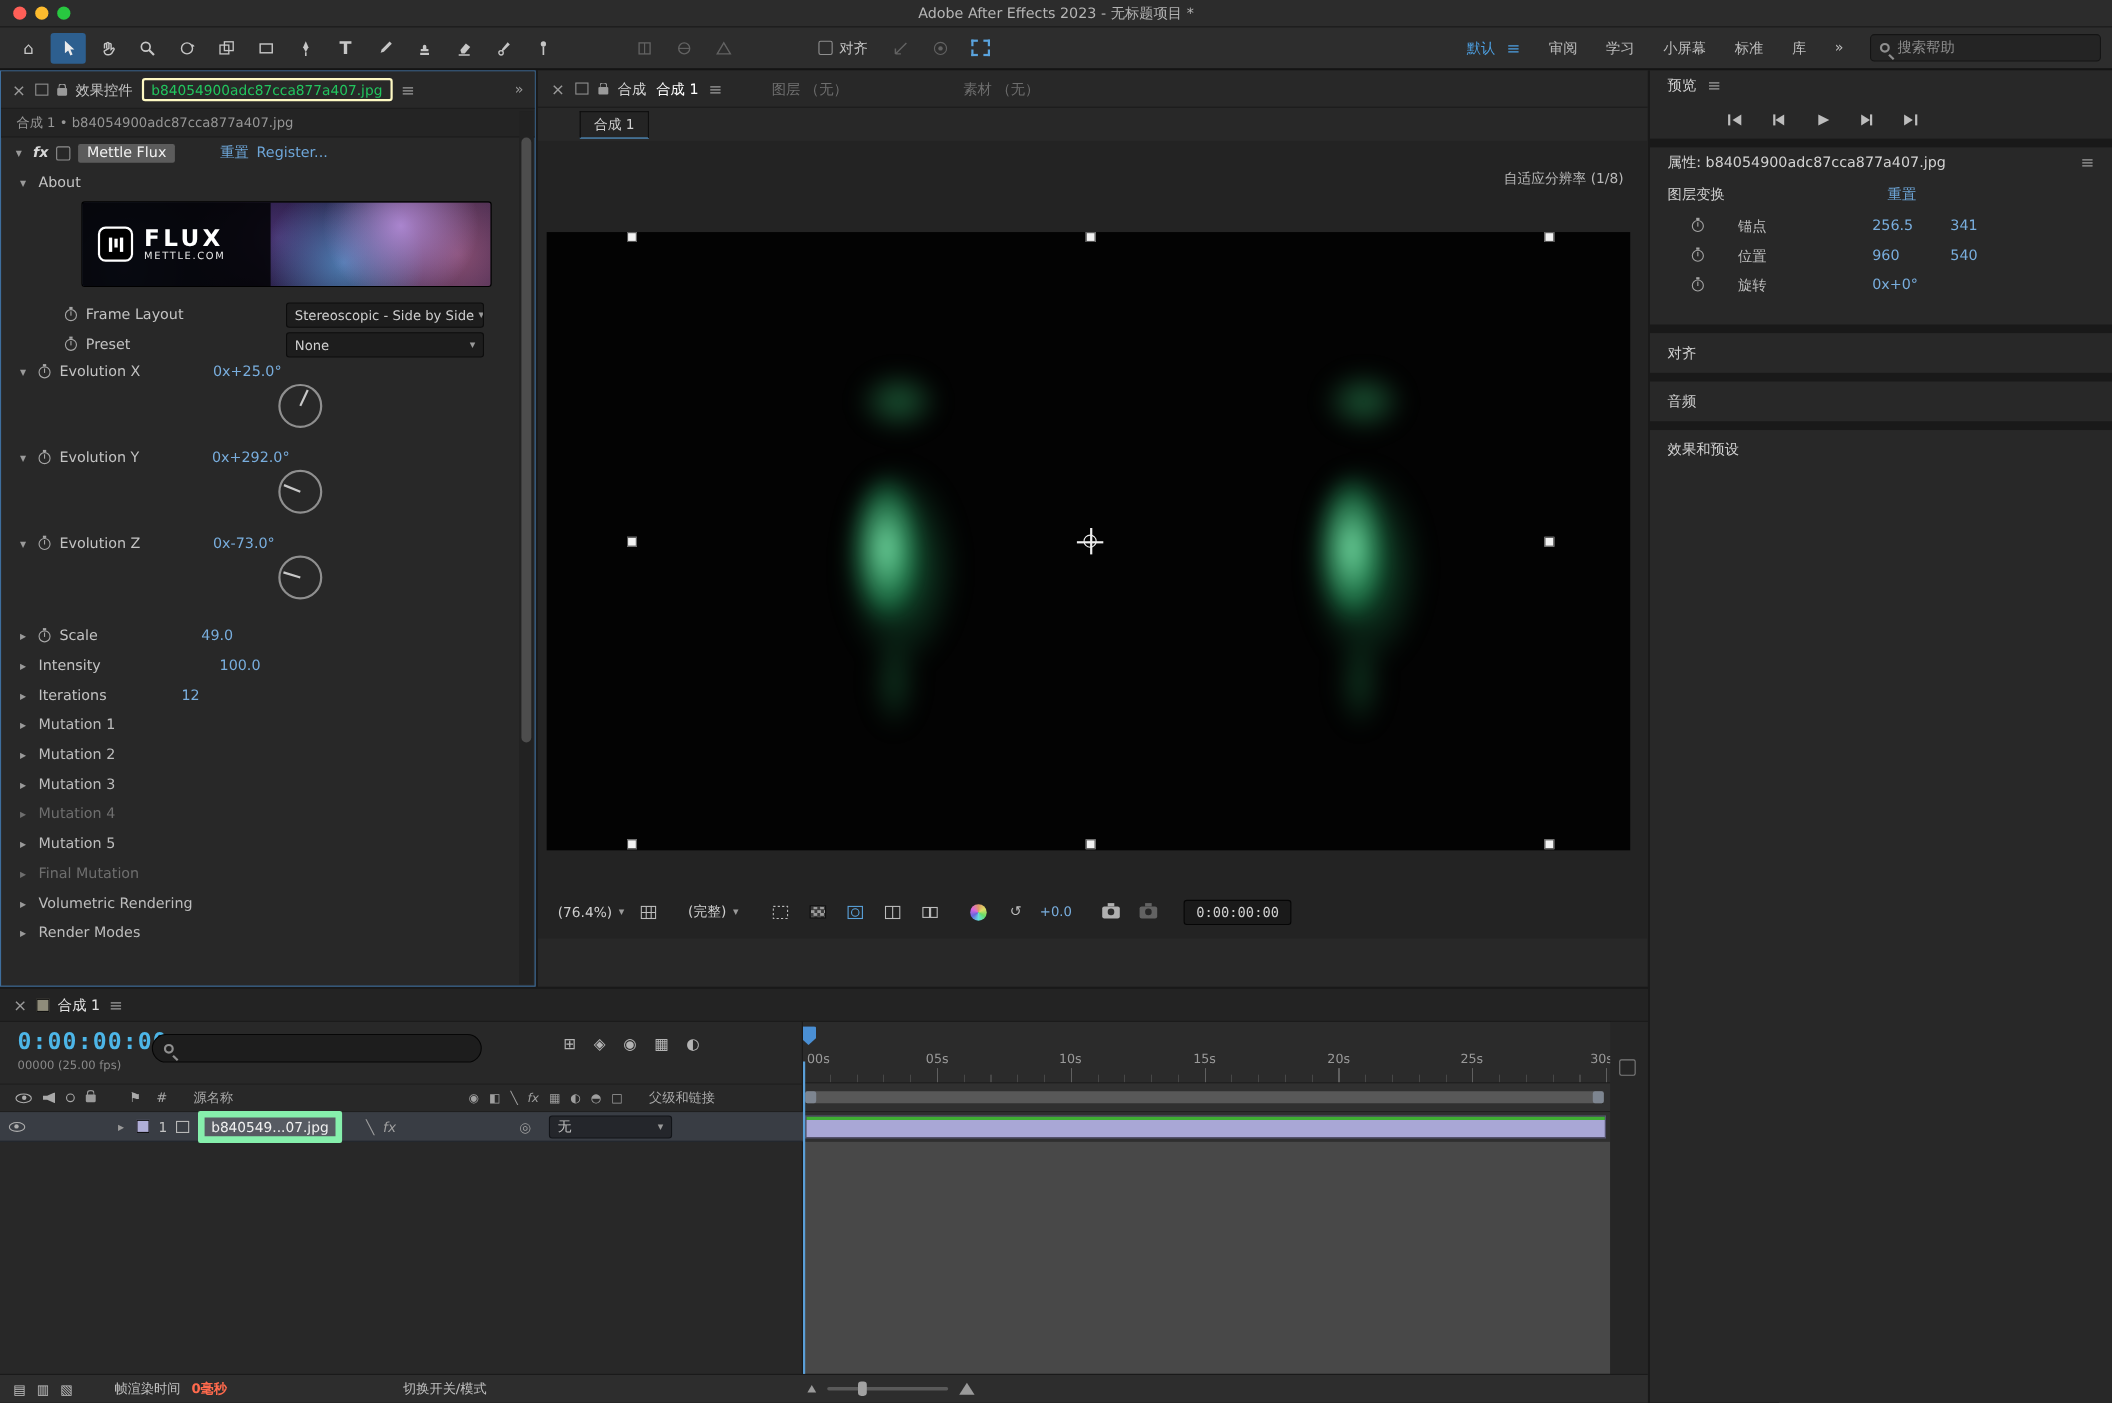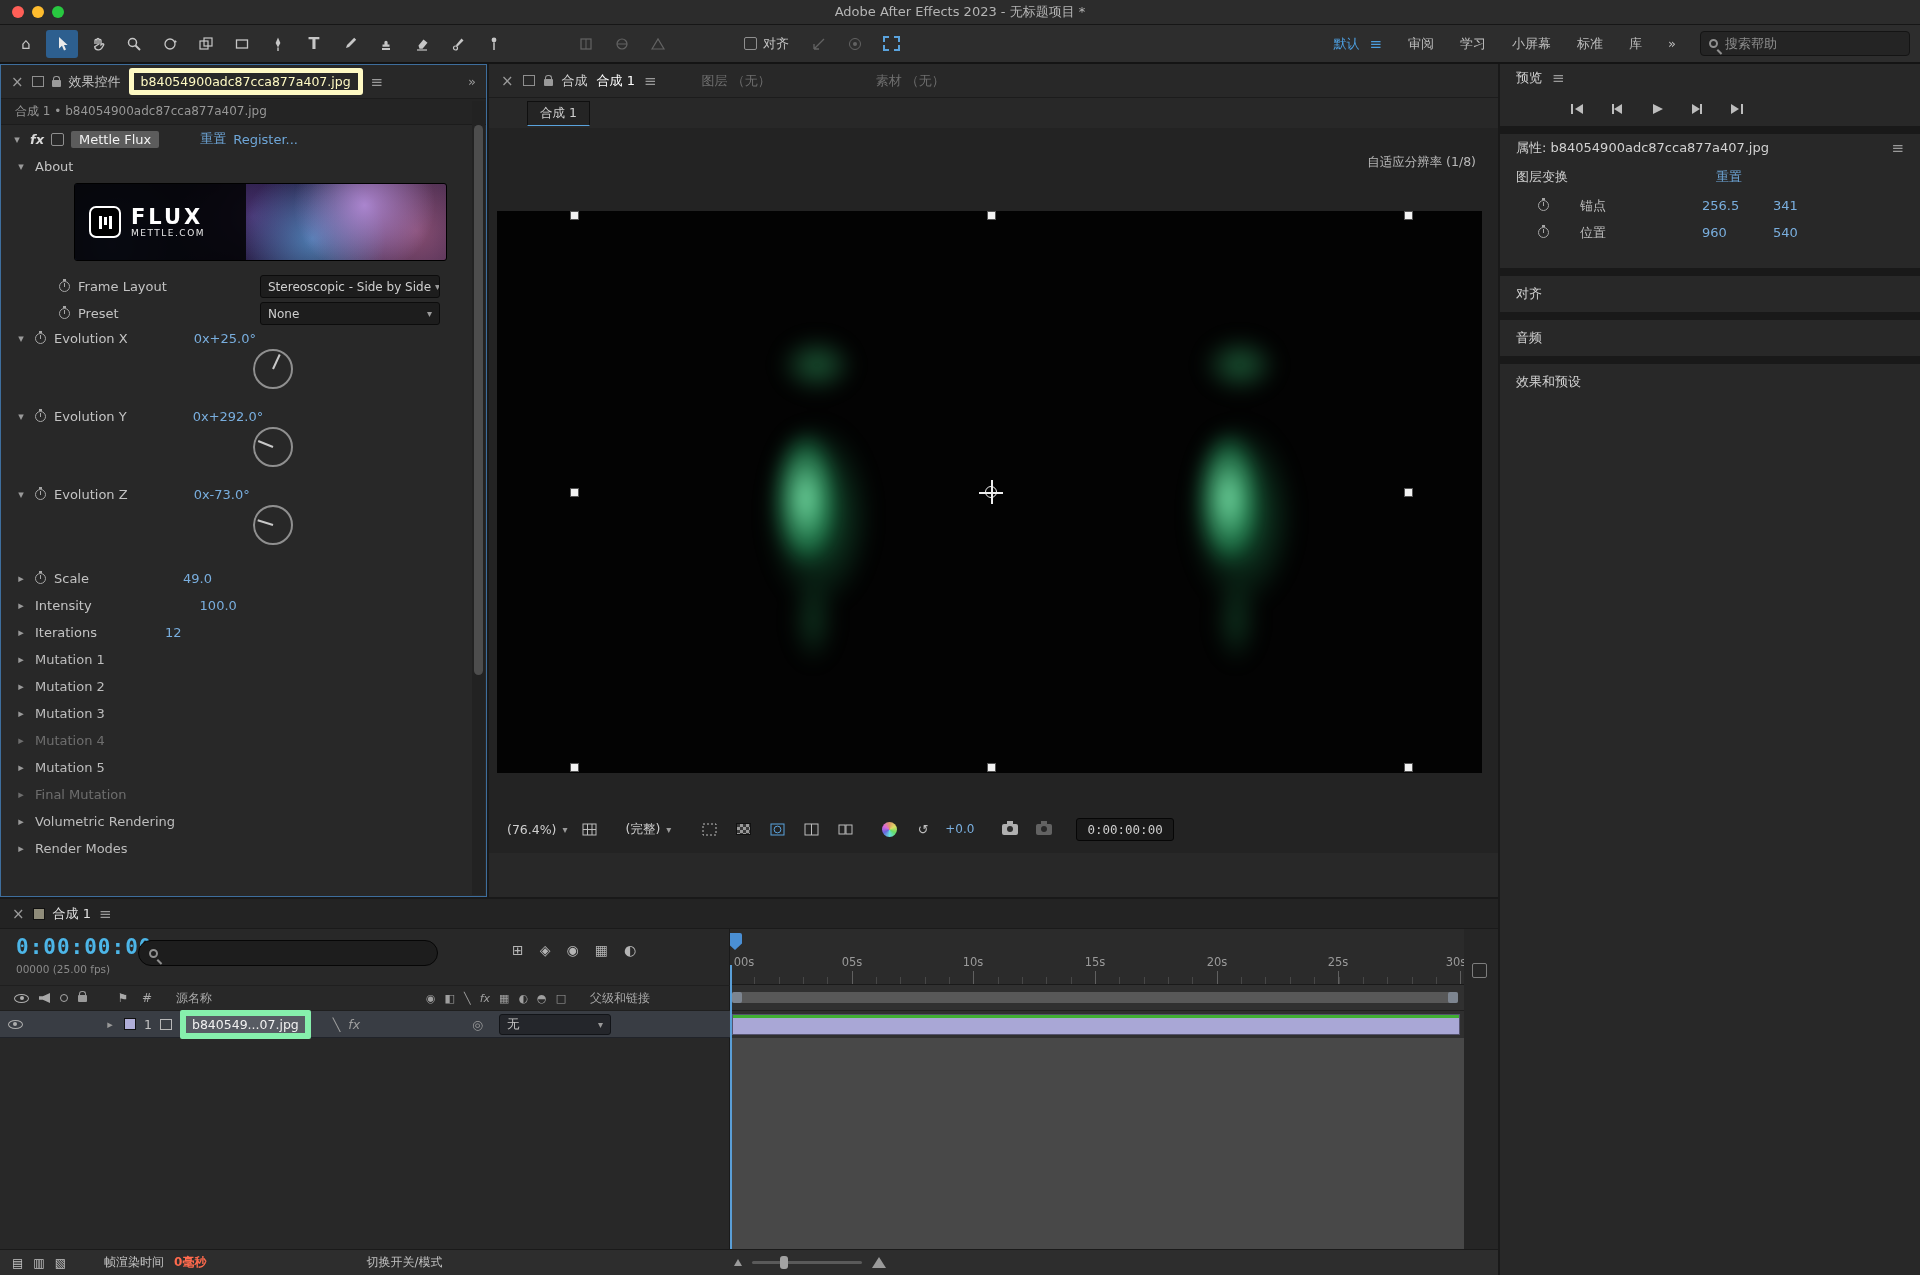--- a/index.html
+++ b/index.html
@@ -70,21 +70,21 @@
   .val { color:#79aede; }
   .dim { color:#6e6e6e; }
 
   
   .panel-left { position:absolute; left:0; top:64px; width:487px; height:833px; background:#282828;
     border:1px solid #3e6e9d; }
   .ptabbar { height:34px; display:flex; align-items:center; padding:0 10px; gap:8px; background:#282828;
     border-bottom:1px solid #1c1c1c; }
   .ptabbar .close { color:#9a9a9a; font-size:15px; }
   .pframe { width:12px; height:11px; border:1px solid #8f8f8f; }
-  .tab-file-chip { border:5px solid #fef9c3; border-radius:3px; padding:1px 7px; color:#fef9c3; font-size:12.5px;
+  .tab-file-chip { border:2px solid #fef9c3; border-radius:3px; padding:1px 7px; color:#22c55e; font-size:12.5px;
     white-space:nowrap; overflow:hidden; max-width:250px; }
   .breadcrumb { height:26px; display:flex; align-items:center; padding:0 14px; color:#979797; font-size:12px;
     background:#242424; border-bottom:1px solid #1c1c1c; }
   .fxrow { height:28px; display:flex; align-items:center; padding:0 10px; gap:7px; }
   .fxbadge { font-style:italic; font-weight:bold; color:#d8d8d8; }
   .fx-chip { background:#5c5c5c; color:#f2f2f2; padding:1px 8px; border-radius:2px; }
   .fx-enable { width:13px; height:13px; border:1px solid #8f8f8f; border-radius:2px; }
   .aboutrow { height:26px; display:flex; align-items:center; padding:0 14px; gap:8px; }
   .twirl { color:#9a9a9a; font-size:11px; width:12px; display:inline-block; text-align:center; }
   .banner { margin:4px 0 0 73px; width:373px; height:78px; border-radius:3px; position:relative; overflow:hidden;
@@ -653,20 +653,25 @@
     <span class="prop-label" style="margin-left:42px">锚点</span>
     <span class="val pv1">256.5</span>
     <span class="val pv2">341</span>
   </div>
   <div class="prop-row">
     <span class="stopw" style="position:absolute;left:38px"></span>
     <span class="prop-label" style="margin-left:42px">位置</span>
     <span class="val pv1">960</span>
     <span class="val pv2">540</span>
   </div>
+  <div class="prop-row">
+    <span class="stopw" style="position:absolute;left:38px"></span>
+    <span class="prop-label" style="margin-left:42px">旋转</span>
+    <span class="val pv1">0x+0°</span>
+  </div>
   <div style="height:22px"></div>
   <div class="rp-div"></div>
   <div class="sec-hdr">对齐</div>
   <div class="rp-div"></div>
   <div class="sec-hdr">音频</div>
   <div class="rp-div"></div>
   <div class="sec-hdr">效果和预设</div>
 </div>
 
 <div class="panel-tl">

